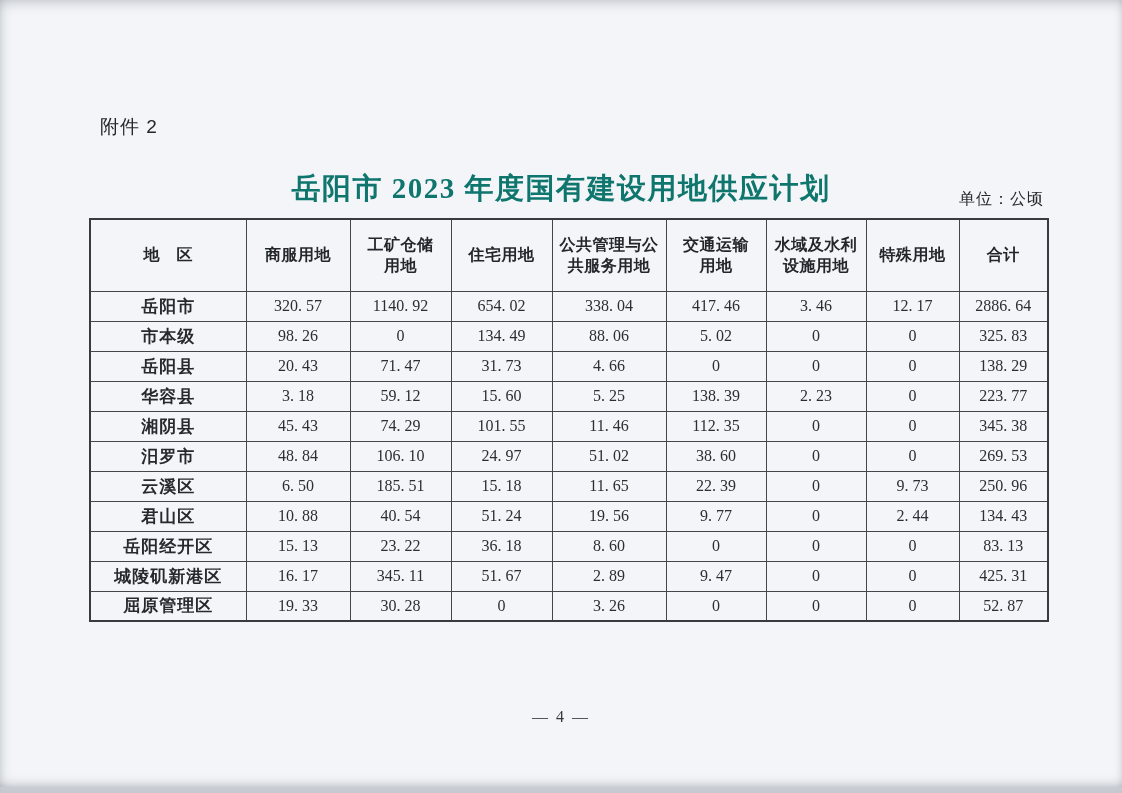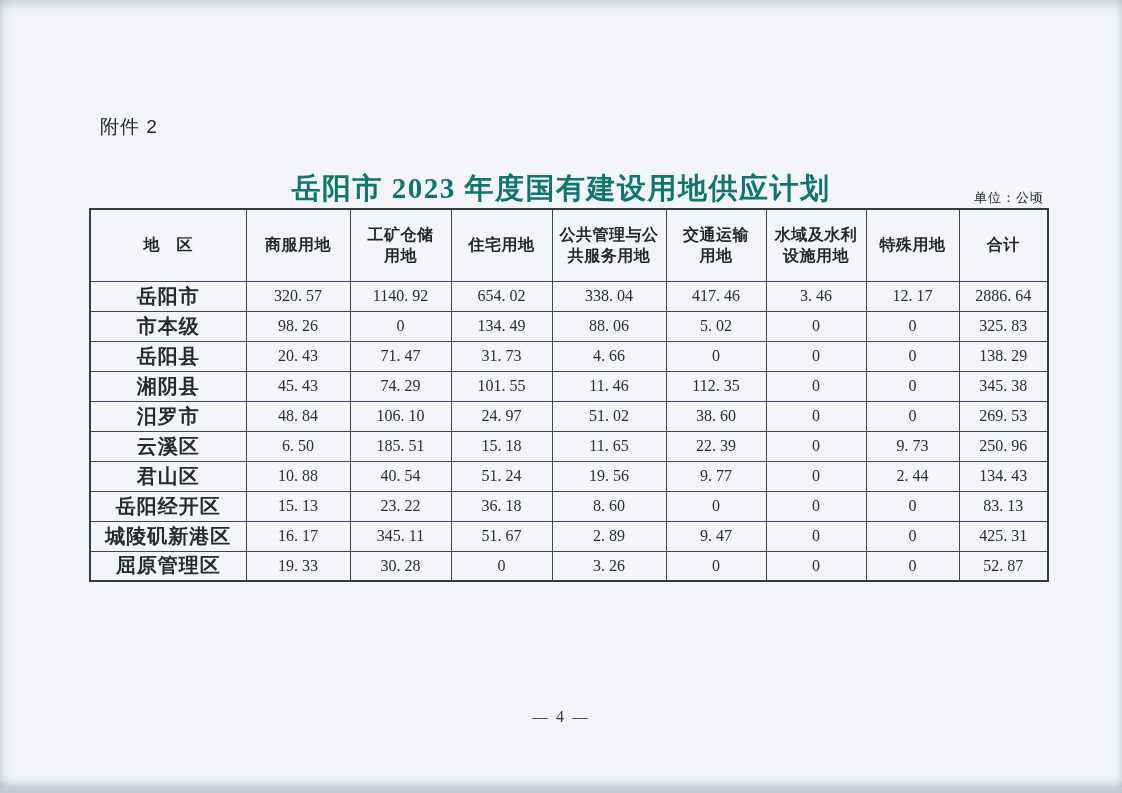--- a/index.html
+++ b/index.html
@@ -45,28 +45,28 @@
     font-family: "Liberation Serif", serif;
     font-weight: bold;
     font-size: 29px;
     letter-spacing: 1.5px;
     color: #0f766e;
   }
   .unit-note {
     position: absolute;
     right: 78px;
     top: 189px;
-    font-size: 13px;
+    font-size: 16px;
     letter-spacing: 1px;
     color: #26292e;
   }
   table.supply-table {
     position: absolute;
     left: 89px;
-    top: 208px;
+    top: 218px;
     width: 958px;
     border-collapse: collapse;
     table-layout: fixed;
     border: 2.5px solid #383c42;
     background: transparent;
   }
   .supply-table th, .supply-table td {
     border: 1.5px solid #43474d;
     text-align: center;
     vertical-align: middle;
@@ -77,21 +77,21 @@
   .supply-table tbody tr { height: 30px; }
   .supply-table th {
     font-size: 16px;
     font-weight: bold;
     color: #23262b;
     white-space: pre-line;
     line-height: 1.35;
     letter-spacing: .5px;
   }
   .supply-table td.region {
-    font-size: 20px;
+    font-size: 17px;
     font-weight: bold;
     color: #26292e;
     letter-spacing: 1px;
   }
   .supply-table td.num {
     font-family: "Liberation Serif", serif;
     font-size: 16px;
     color: #2b2e34;
   }
   .page-footer {
@@ -172,20 +172,31 @@
         <td class="num">20. 43</td>
         <td class="num">71. 47</td>
         <td class="num">31. 73</td>
         <td class="num">4. 66</td>
         <td class="num">0</td>
         <td class="num">0</td>
         <td class="num">0</td>
         <td class="num">138. 29</td>
       </tr>
       <tr>
+        <td class="region">华容县</td>
+        <td class="num">3. 18</td>
+        <td class="num">59. 12</td>
+        <td class="num">15. 60</td>
+        <td class="num">5. 25</td>
+        <td class="num">138. 39</td>
+        <td class="num">2. 23</td>
+        <td class="num">0</td>
+        <td class="num">223. 77</td>
+      </tr>
+      <tr>
         <td class="region">湘阴县</td>
         <td class="num">45. 43</td>
         <td class="num">74. 29</td>
         <td class="num">101. 55</td>
         <td class="num">11. 46</td>
         <td class="num">112. 35</td>
         <td class="num">0</td>
         <td class="num">0</td>
         <td class="num">345. 38</td>
       </tr>

